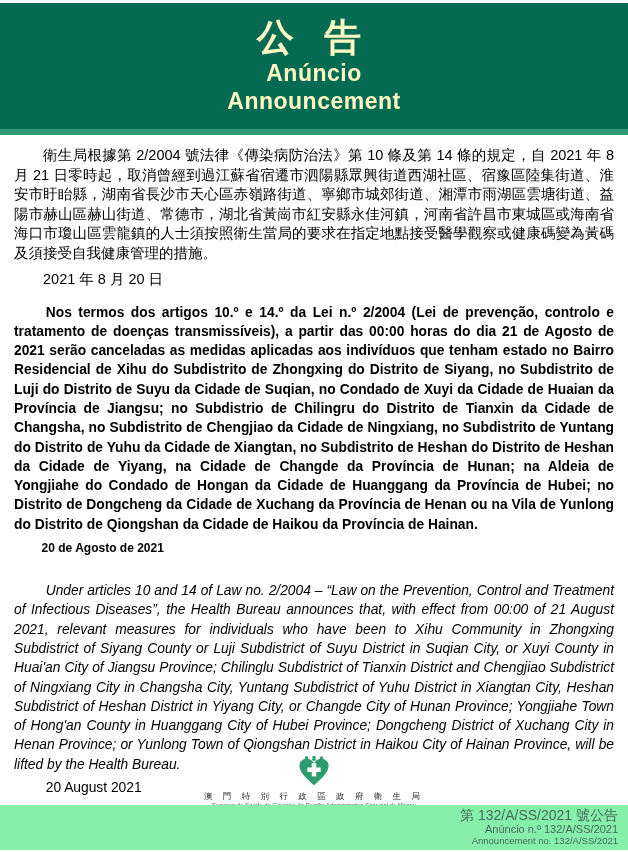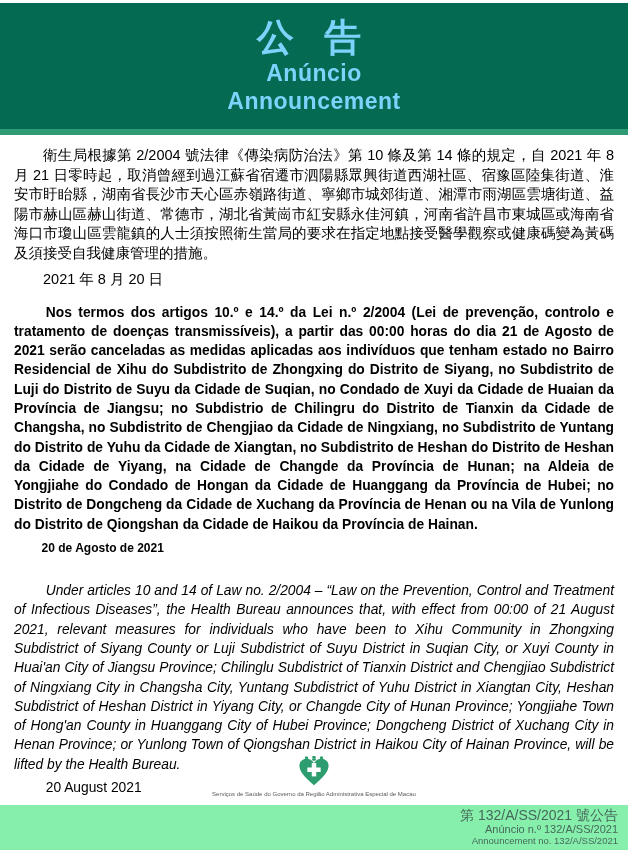--- a/index.html
+++ b/index.html
@@ -16,21 +16,21 @@
     overflow: hidden;
   }
 
   
   .banner {
     margin-top: 3px;
     height: 132px;
     background: #046a51;
     border-bottom: 6px solid #2f9b75;
     text-align: center;
-    color: #7dd3fc;
+    color: #fef9c3;
     padding-top: 13px;
   }
   .banner-zh {
     font-size: 37px;
     font-weight: bold;
     letter-spacing: 10px;
     line-height: 44px;
   }
   .banner-pt {
     font-size: 23px;
@@ -155,20 +155,21 @@
         <rect x="8.6" y="3.6" width="4.8" height="2.6" rx="1.3" fill="#2d9c6e"></rect>
         <rect x="17.6" y="3.0" width="4.8" height="2.6" rx="1.3" fill="#2d9c6e"></rect>
         <rect x="26.6" y="3.6" width="4.8" height="2.6" rx="1.3" fill="#2d9c6e"></rect>
 
         <path d="M20,35 C8.5,25.5 2.5,18.5 2.5,11.5 C2.5,6.2 6.8,3.2 11.6,3.2 C15.4,3.2 18.8,5.8 20,9 C21.2,5.8 24.6,3.2 28.4,3.2 C33.2,3.2 37.5,6.2 37.5,11.5 C37.5,18.5 31.5,25.5 20,35 Z" fill="#2d9c6e"></path>
 
         <rect x="17.3" y="8.5" width="5.4" height="16" fill="#ffffff"></rect>
         <rect x="12" y="13.8" width="16" height="5.4" fill="#ffffff"></rect>
       </svg>
     </span>
+    <div class="org-zh">澳 門 特 別 行 政 區 政 府 衛 生 局</div>
     <div class="org-pt">Serviços de Saúde do Governo da Região Administrativa Especial de Macau</div>
   </div>
 
   <footer class="ref-bar">
     <div class="ref-zh">第 132/A/SS/2021 號公告</div>
     <div class="ref-pt">Anúncio n.º 132/A/SS/2021</div>
     <div class="ref-en">Announcement no. 132/A/SS/2021</div>
   </footer>
 
 </div>

